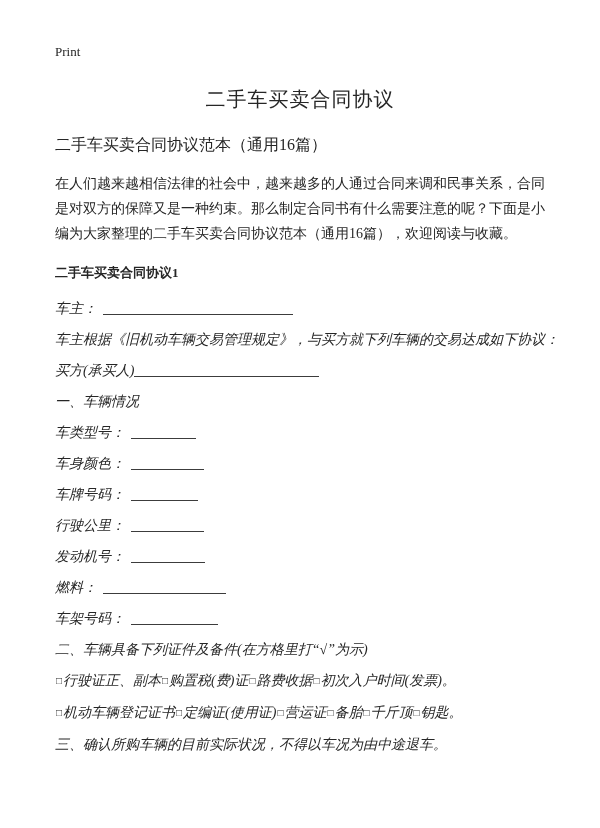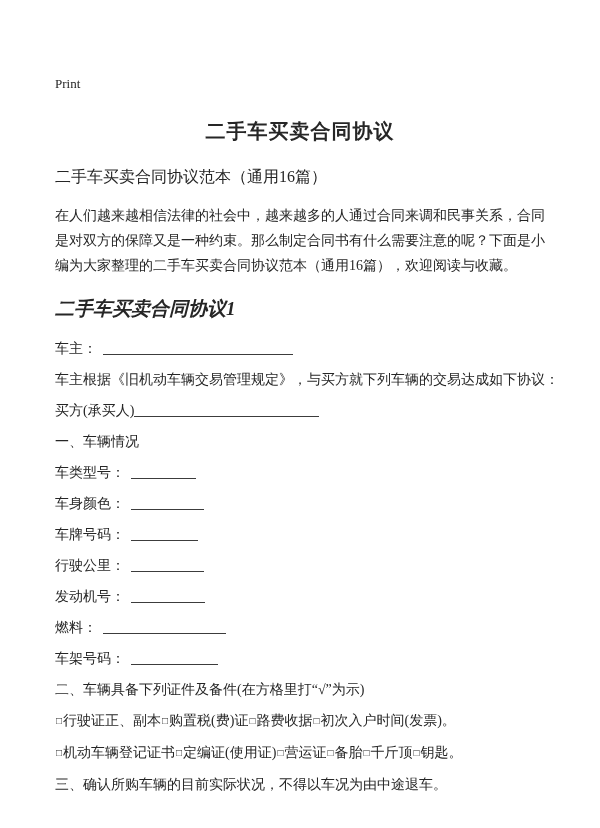--- a/index.html
+++ b/index.html
@@ -3,61 +3,61 @@
 <meta charset="utf-8">
 <style>
   html,body { margin:0; padding:0; }
   body {
     width:600px; height:828px;
     background:#ffffff;
     color:#262626;
     font-family:"Liberation Serif","DejaVu Serif",serif;
     overflow:hidden;
   }
-  .page { padding:40px 55px 0 55px;margin-top:32px; }
+  .page { padding:40px 55px 0 55px; }
 
   .print {
     font-size:13px;
     display:inline-block;
     margin:4px 0 0 0;
     cursor:pointer;
   }
 
   .title {
     font-size:20px;
-    font-weight:bold;
+    font-weight:normal;
     text-align:center;
     margin:26px 0 22px 0;
     letter-spacing:1px;
   }
 
   .subtitle {
     font-size:16px;
     margin:0 0 15px 0;
   }
 
   .intro {
     font-size:14px;
     line-height:25px;
     margin:0 0 16px 0;
     text-align:justify;
   }
 
   .sec-heading {
-    font-size:19px;
+    font-size:13px;
     font-weight:bold;
     margin:18px 0 17px 0;
-    font-style:italic;
   }
 
   .row {
     font-size:14px;
     line-height:19px;
     margin:0 0 12px 0;
     white-space:nowrap;
+    font-style:italic;
   }
 
   .uline {
     display:inline-block;
     border-bottom:1px solid #3c3c3c;
     height:13px;
     position:relative;
     top:2px;
   }
   .gap { margin-left:6px; }

